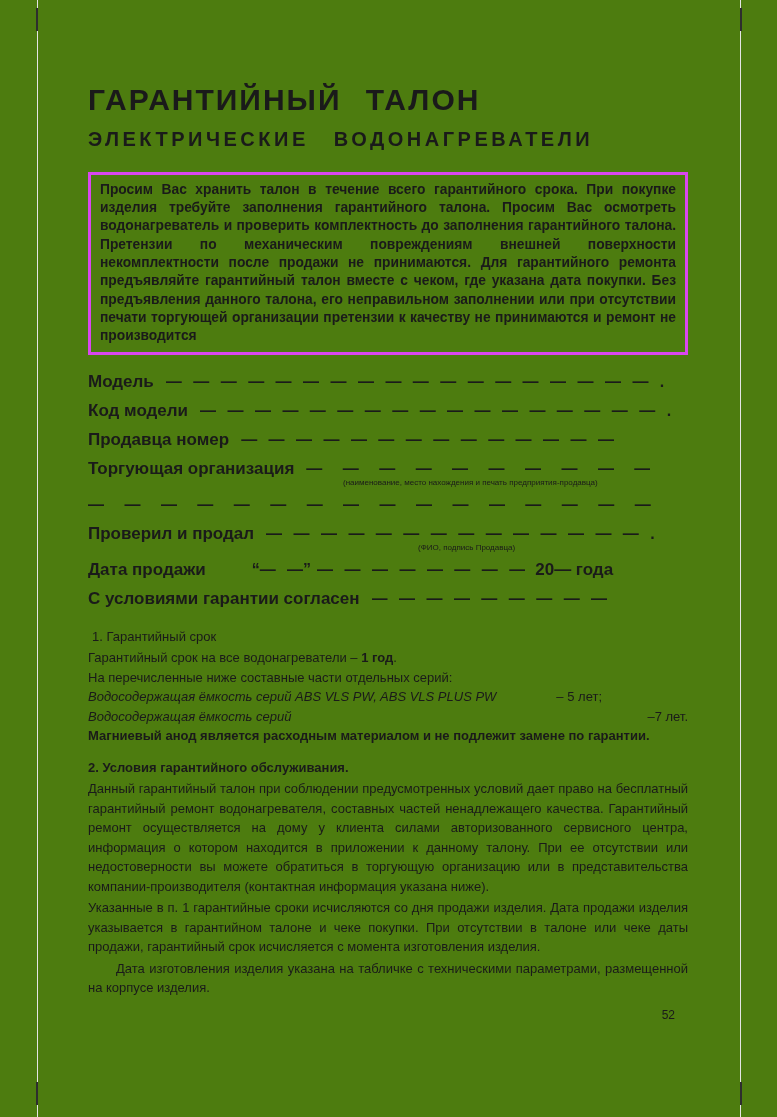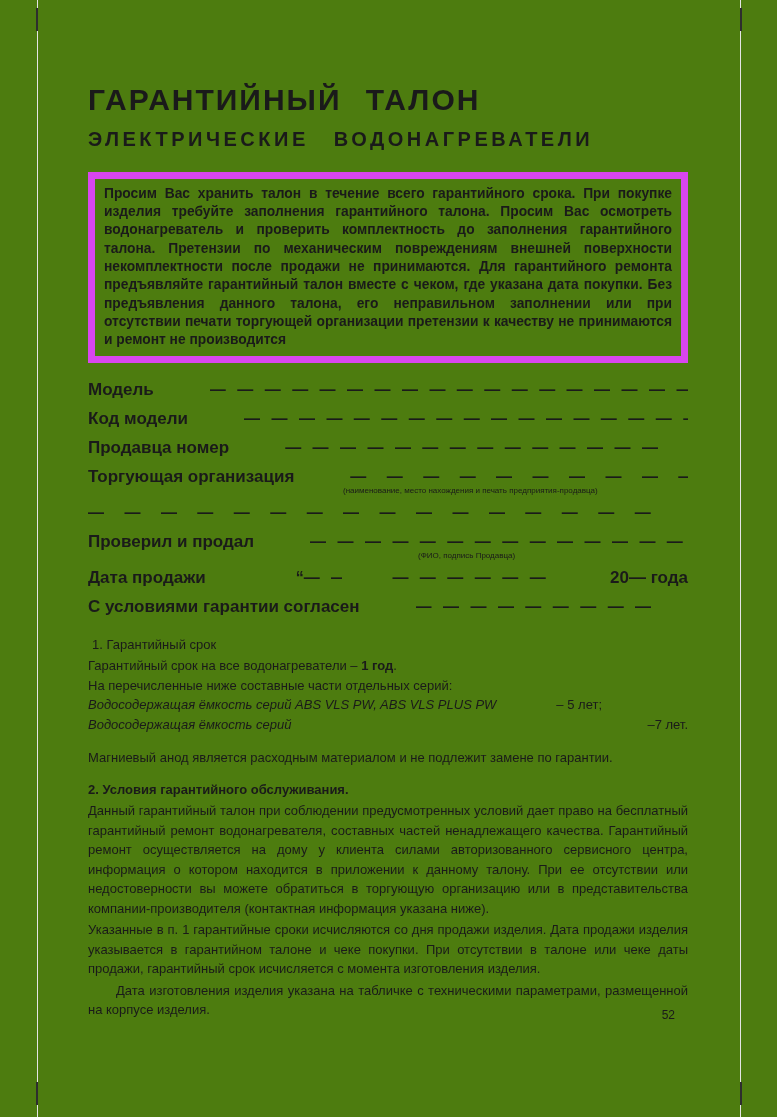--- a/index.html
+++ b/index.html
@@ -12,44 +12,44 @@
   .crop.tl{left:36px;top:8px;}
   .crop.tr{right:35px;top:8px;}
   .crop.bl{left:36px;bottom:12px;}
   .crop.br{right:35px;bottom:12px;}
 
   .content{position:absolute;left:88px;top:84px;width:600px;}
 
   .title{font-size:30px;font-weight:bold;letter-spacing:2px;word-spacing:14px;margin:0;line-height:1.05;}
   .subtitle{font-size:20px;font-weight:bold;letter-spacing:3.5px;word-spacing:16px;margin:13px 0 0 0;line-height:1.05;}
 
-  .notice{border:7px solid #d946ef;margin-top:22px;padding:6px 9px;}
+  .notice{border:3px solid #d946ef;margin-top:22px;padding:6px 9px;}
   .notice p{margin:0;font-size:13.8px;font-weight:bold;line-height:1.33;text-align:justify;}
 
   .form{margin-top:16px;}
-  .frow{display:flex;align-items:baseline;margin-top:7px;white-space:nowrap;line-height:22px;gap:44px;}
+  .frow{display:flex;align-items:baseline;margin-top:7px;white-space:nowrap;line-height:22px;}
   .flabel{font-size:17px;font-weight:bold;margin-right:12px;}
   .fblanks{font-size:16px;font-weight:bold;word-spacing:7px;overflow:hidden;}
   .fblanks.wide{word-spacing:16px;}
   .fcaption{font-size:8px;line-height:9px;margin-top:-2px;color:#1a1a1a;}
   .cap-org{padding-left:255px;}
   .cap-seller{padding-left:330px;}
   .cap-buyer{padding-left:390px;}
   .date-quote{margin-left:34px;}
   .date-mid{margin-left:6px;}
   .date-year{font-size:17px;font-weight:bold;margin-left:10px;}
 
   .sections{margin-top:18px;}
   .s-head{font-size:13px;font-weight:normal;margin:4px;line-height:1.35;}
   .s-line{font-size:13px;margin:2px 0 0 0;line-height:1.35;}
   .series-row{display:flex;justify-content:space-between;font-size:13px;margin-top:2px;line-height:1.35;}
   .series-name{font-style:italic;}
   .series-term{font-weight:normal;white-space:nowrap;margin-left:10px;}
   .series-term.inset{margin-right:86px;}
-  .anode{margin-top:16px;}
+  .anode{margin-top:2px;font-weight:bold;}
   .sec2{margin-top:13px;}
   .sec2 p{font-size:13px;line-height:1.5;text-align:justify;margin:2px 0 0 0;}
   .sec2 p.s-head{font-weight:bold;text-align:left;margin:0 0 2px 0;}
   .sec2 p.indent{text-indent:28px;}
 
   .pageno{position:absolute;right:102px;top:1008px;font-size:12px;}
 </style>
 </head>
 <body>
 

